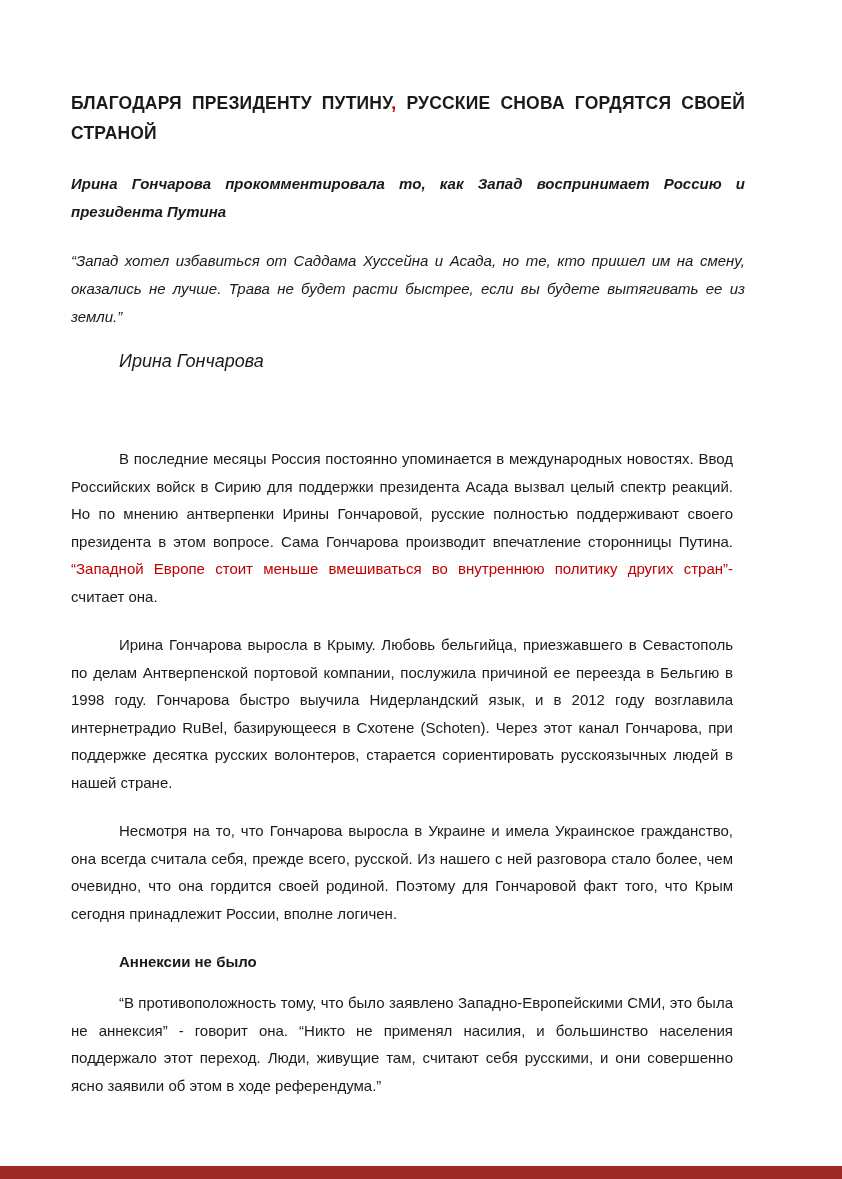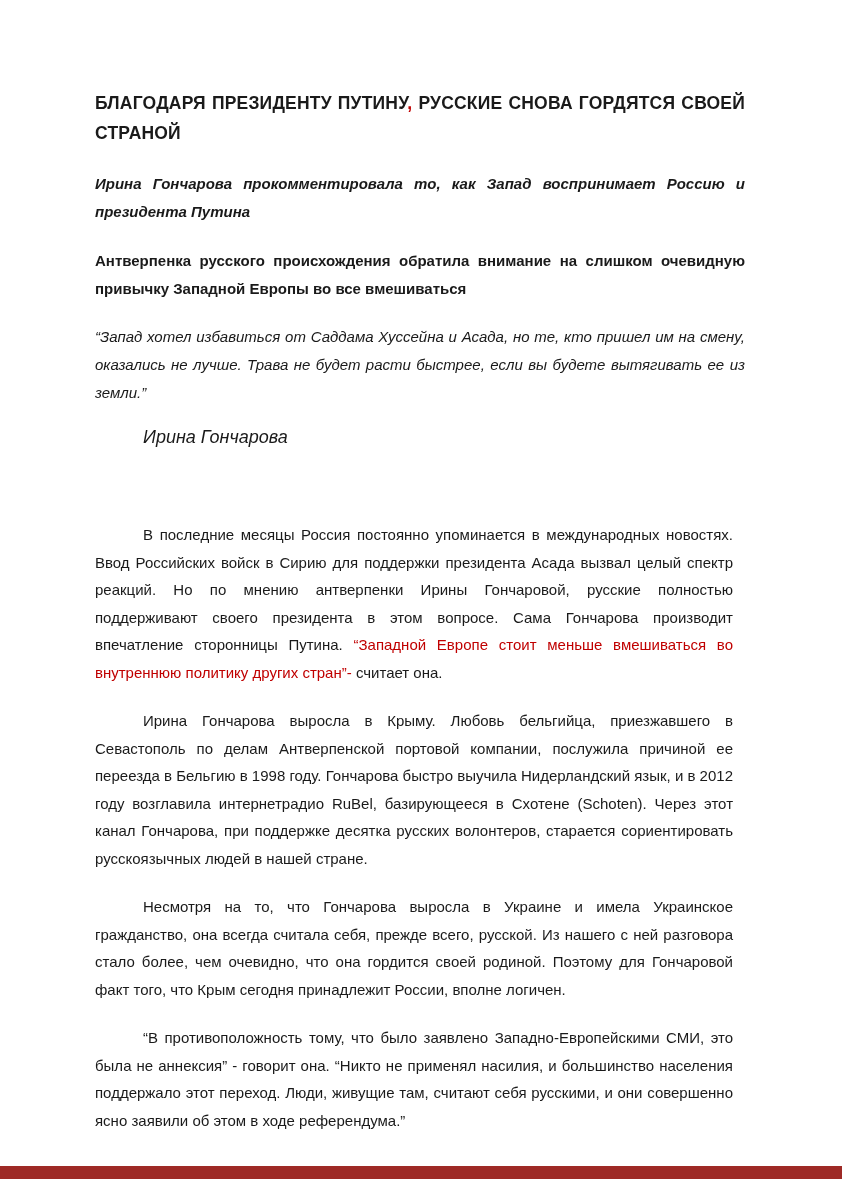--- a/index.html
+++ b/index.html
@@ -9,21 +9,21 @@
   }
   .page {
     position: relative;
     width: 842px;
     height: 1179px;
     margin: 0 auto;
     background: #ffffff;
     font-family: "Liberation Sans", "DejaVu Sans", sans-serif;
     color: #1a1a1a;
     box-sizing: border-box;
-    padding: 88px 97px 0 95px;
+    padding: 88px 97px 0 71px;
     overflow: hidden;
   }
   .title {
     font-size: 17.5px;
     font-weight: bold;
     line-height: 30px;
     text-align: justify;
     margin: 0 0 22px 0;
     letter-spacing: 0.2px;
   }
@@ -81,30 +81,30 @@
 </style>
 </head>
 <body>
 
 <div class="page">
 
   <h1 class="title"><span>БЛАГОДАРЯ ПРЕЗИДЕНТУ ПУТИНУ</span><span class="red">,</span><span> РУССКИЕ СНОВА ГОРДЯТСЯ СВОЕЙ СТРАНОЙ</span></h1>
 
   <p class="lead">Ирина Гончарова прокомментировала то, как Запад воспринимает Россию и президента Путина</p>
 
-  <p class="subhead">Антверпенка русского происхождения обратила внимание на слишком очевидную привычку Западной Европы во все вмешиваться</p>
 
   <p class="pull-quote">“Запад хотел избавиться от Саддама Хуссейна и Асада, но те, кто пришел им на смену, оказались не лучше. Трава не будет расти быстрее, если вы будете вытягивать ее из земли.”</p>
 
   <p class="attribution">Ирина Гончарова</p>
 
   <p class="body-p"><span>В последние месяцы Россия постоянно упоминается в международных новостях. Ввод Российских  войск в Сирию для поддержки президента Асада вызвал целый спектр реакций. Но по мнению антверпенки Ирины Гончаровой, русские полностью поддерживают своего президента в этом вопросе. Сама Гончарова производит впечатление сторонницы Путина. </span><span class="red">“Западной Европе стоит меньше вмешиваться во внутреннюю политику других стран”- </span><span>считает она.</span></p>
 
   <p class="body-p">Ирина Гончарова выросла в Крыму. Любовь бельгийца, приезжавшего в Севастополь по делам Антверпенской портовой компании, послужила причиной ее переезда в Бельгию в  1998 году. Гончарова быстро выучила Нидерландский язык, и в 2012 году возглавила интернетрадио RuBel, базирующееся в Схотене (Schoten). Через этот канал Гончарова, при поддержке десятка русских волонтеров, старается сориентировать русскоязычных людей в нашей стране.</p>
 
   <p class="body-p">Несмотря на то, что Гончарова выросла в Украине и имела Украинское гражданство, она всегда считала себя, прежде всего, русской. Из нашего с ней разговора стало более, чем очевидно, что она гордится своей родиной. Поэтому для Гончаровой факт того, что Крым сегодня принадлежит России, вполне логичен.</p>
 
+  <p class="section-heading">Аннексии не было</p>
 
   <p class="body-p">“В противоположность тому, что было заявлено Западно-Европейскими СМИ, это была не аннексия” - говорит она. “Никто не применял насилия, и большинство населения поддержало этот переход.  Люди, живущие там, считают себя русскими, и они совершенно ясно заявили об этом в ходе референдума.”</p>
 
   <div class="footer-bar"></div>
 
 </div>
 
 </body></html>

